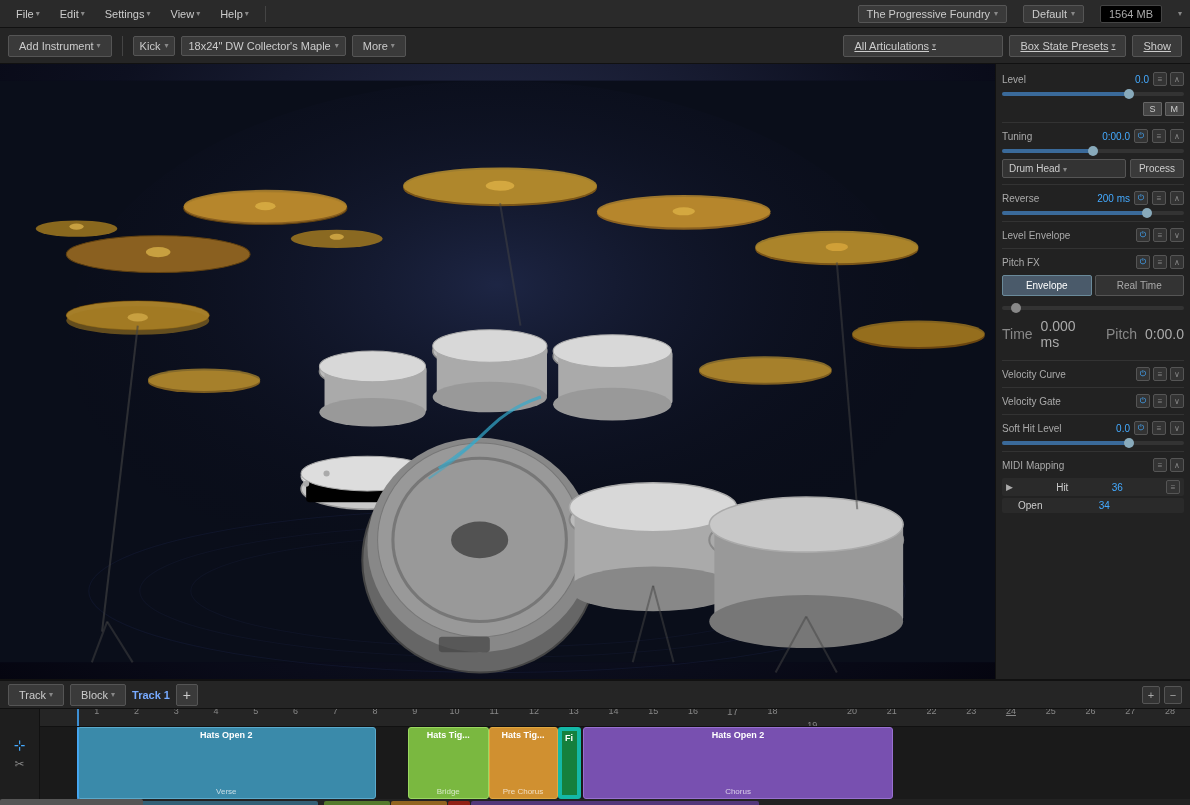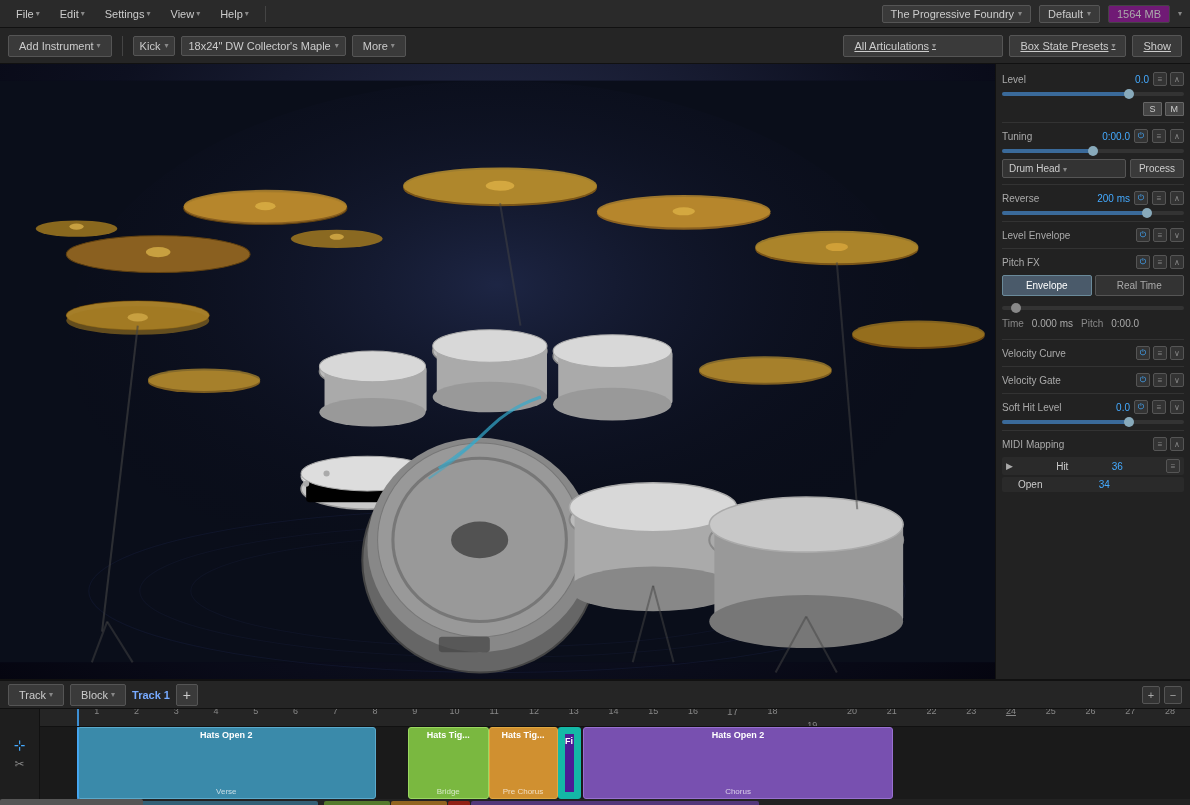--- a/index.html
+++ b/index.html
@@ -49,36 +49,36 @@
       letter-spacing: 0.5px;
     }
     .nav-tab.active {
       background: #555;
       color: #fff;
     }
     .top-right {
       margin-left: auto;
       display: flex;
       align-items: center;
-      gap: 8px;
+      gap: 16px;
     }
     .dropdown-btn {
       background: #3a3a3a;
       border: 1px solid #555;
       color: #ccc;
       padding: 2px 8px;
       font-size: 11px;
       cursor: pointer;
       display: flex;
       align-items: center;
       gap: 4px;
       border-radius: 2px;
     }
     .mem-display {
-      background: #701a75;
+      background: #000000;
       border: 1px solid #444;
       color: #aaa;
       padding: 2px 8px;
       font-size: 11px;
       border-radius: 2px;
     }
 
     
     #toolbar2 {
       height: 36px;
@@ -266,21 +266,21 @@
       background: #888;
       border-radius: 50%;
       position: absolute;
       top: -3px;
       left: 5%;
       cursor: pointer;
     }
     .time-pitch-row {
       display: flex;
       align-items: center;
-      font-size: 10px;
+      font-size: 14px;
       color: #888;
       margin-bottom: 10px;
       gap: 8px;
     }
     .time-pitch-val { color: #aaa; }
     .hit-open-row {
       display: flex;
       flex-direction: column;
       gap: 2px;
       margin-top: 4px;
@@ -926,21 +926,21 @@
             <div class="block-pattern"></div>
             <div class="block-subtitle">Bridge</div>
           </div>
 
           <div class="block" style="left:39%;width:6%;background:#d09030;border:1px solid #e0a840;">
             <div class="block-title">Hats Tig...</div>
             <div class="block-pattern"></div>
             <div class="block-subtitle">Pre Chorus</div>
           </div>
 
-          <div class="block" style="left:45%;width:2%;background:#4c1d95;border:7px solid #14b8a6;">
+          <div class="block" style="left:45%;width:2%;background:#15803d;border:4px solid #14b8a6;">
             <div class="block-title">Fi</div>
           </div>
 
           <div class="block" style="left:47.2%;width:27%;background:#7850b0;border:1px solid #9870d0;">
             <div class="block-title">Hats Open 2</div>
             <div class="block-pattern"></div>
             <div class="block-subtitle">Chorus</div>
           </div>
         </div>
       </div>

